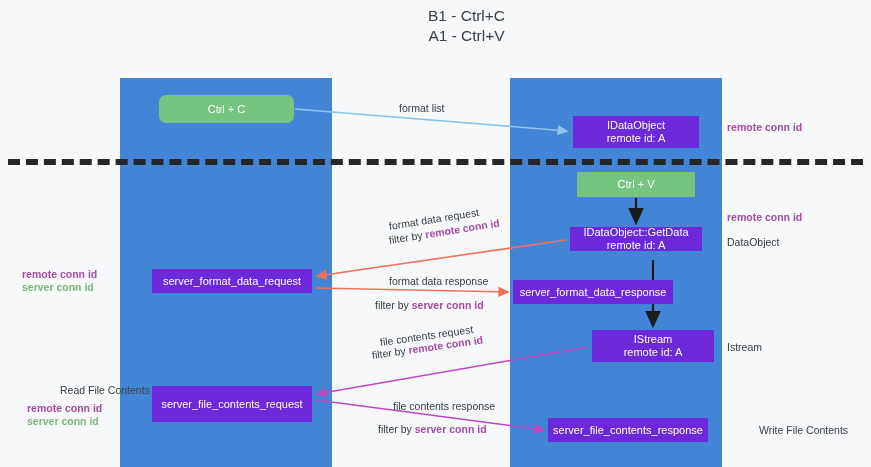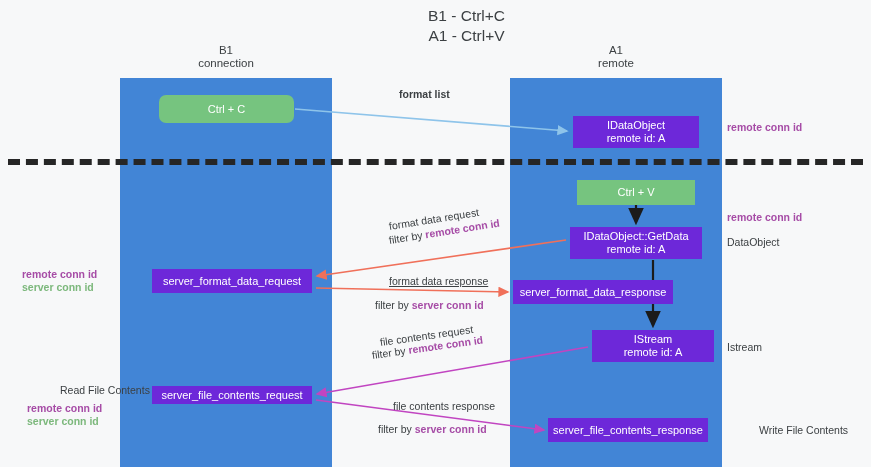--- a/index.html
+++ b/index.html
@@ -43,58 +43,58 @@
     font-size:11px;line-height:13px;
     white-space:pre-line;
     box-sizing:border-box;
     padding:2px 4px;
   }
   .node.green{background:#76c47f;}
   .node.orange{background:#6d28d9;}
 
   #node-ctrlc{left:159px;top:95px;width:135px;height:28px;border-radius:7px;}
   #node-idataobject{left:573px;top:116px;width:126px;height:32px;}
-  #node-ctrlv{left:577px;top:172px;width:118px;height:25px;margin-top:8px;}
-  #node-getdata{left:570px;top:227px;width:132px;height:32px;}
+  #node-ctrlv{left:577px;top:172px;width:118px;height:25px;}
+  #node-getdata{left:570px;top:227px;width:132px;height:24px;}
   #node-sfdreq{left:152px;top:269px;width:160px;height:24px;}
   #node-sfdres{left:513px;top:280px;width:160px;height:24px;}
   #node-istream{left:592px;top:330px;width:122px;height:32px;}
-  #node-sfcreq{left:152px;top:386px;width:160px;height:18px;}
+  #node-sfcreq{left:152px;top:386px;width:160px;height:36px;}
   #node-sfcres{left:548px;top:418px;width:160px;height:24px;}
 
   
   .lbl{
     position:absolute;font-size:10.5px;line-height:13px;color:#3c4043;
     white-space:nowrap;
   }
   .lbl.purple{color:#a64ca6;font-weight:bold;}
   .lbl.green-t{color:#7cb87c;font-weight:bold;}
   .lbl.dark{color:#3c4043;}
   .lbl.rot-up{transform:rotate(-9deg);transform-origin:left center;}
   .lbl.rot-up2{transform:rotate(-8deg);transform-origin:left center;}
 
   .inline-purple{color:#a64ca6;font-weight:bold;}
 
-  #lbl-format-list{left:399px;top:88px;font-weight:bold;}
+  #lbl-format-list{left:399px;top:102px;}
 
   #lbl-right-rc1{left:727px;top:121px;}
   #lbl-right-rc2{left:727px;top:211px;}
   #lbl-right-dataobject{left:727px;top:236px;}
   #lbl-right-istream{left:727px;top:341px;}
   #lbl-right-writefile{left:759px;top:424px;}
 
   #lbl-left-rc{left:22px;top:268px;}
   #lbl-left-sc{left:22px;top:281px;}
   #lbl-left-read{left:27px;top:384px;padding-left:33px;}
   #lbl-left-rc2{left:27px;top:402px;}
   #lbl-left-sc2{left:27px;top:415px;}
 
   #lbl-fdreq1{left:389px;top:220px;}
   #lbl-fdreq2{left:389px;top:234px;}
-  #lbl-fdres1{left:389px;top:275px;text-decoration:underline;}
+  #lbl-fdres1{left:389px;top:275px;}
   #lbl-fdres2{left:375px;top:299px;}
   #lbl-fcreq1{left:380px;top:336px;}
   #lbl-fcreq2{left:372px;top:349px;}
   #lbl-fcres1{left:393px;top:400px;}
   #lbl-fcres2{left:378px;top:423px;}
 
   
   #wires{position:absolute;left:0;top:0;width:871px;height:467px;pointer-events:none;}
 
   
@@ -106,24 +106,20 @@
 </head>
 <body>
 
 <div id="stage">
 
   <div class="lane" id="lane-b1"></div>
   <div class="lane" id="lane-a1"></div>
 
   <div id="diagram-title">B1 - Ctrl+C
 A1 - Ctrl+V</div>
-  <div class="lane-head" id="head-b1">B1
-connection</div>
-  <div class="lane-head" id="head-a1">A1
-remote</div>
 
   <svg id="wires">
     <defs>
       <marker id="ar-blue" markerWidth="7" markerHeight="7" refX="6" refY="3.2" orient="auto">
         <path d="M0,0 L7,3.2 L0,6.4 z" fill="#8ec4ea"></path>
       </marker>
       <marker id="ar-red" markerWidth="7" markerHeight="7" refX="6" refY="3.2" orient="auto">
         <path d="M0,0 L7,3.2 L0,6.4 z" fill="#f0705a"></path>
       </marker>
       <marker id="ar-mag" markerWidth="7" markerHeight="7" refX="6" refY="3.2" orient="auto">

